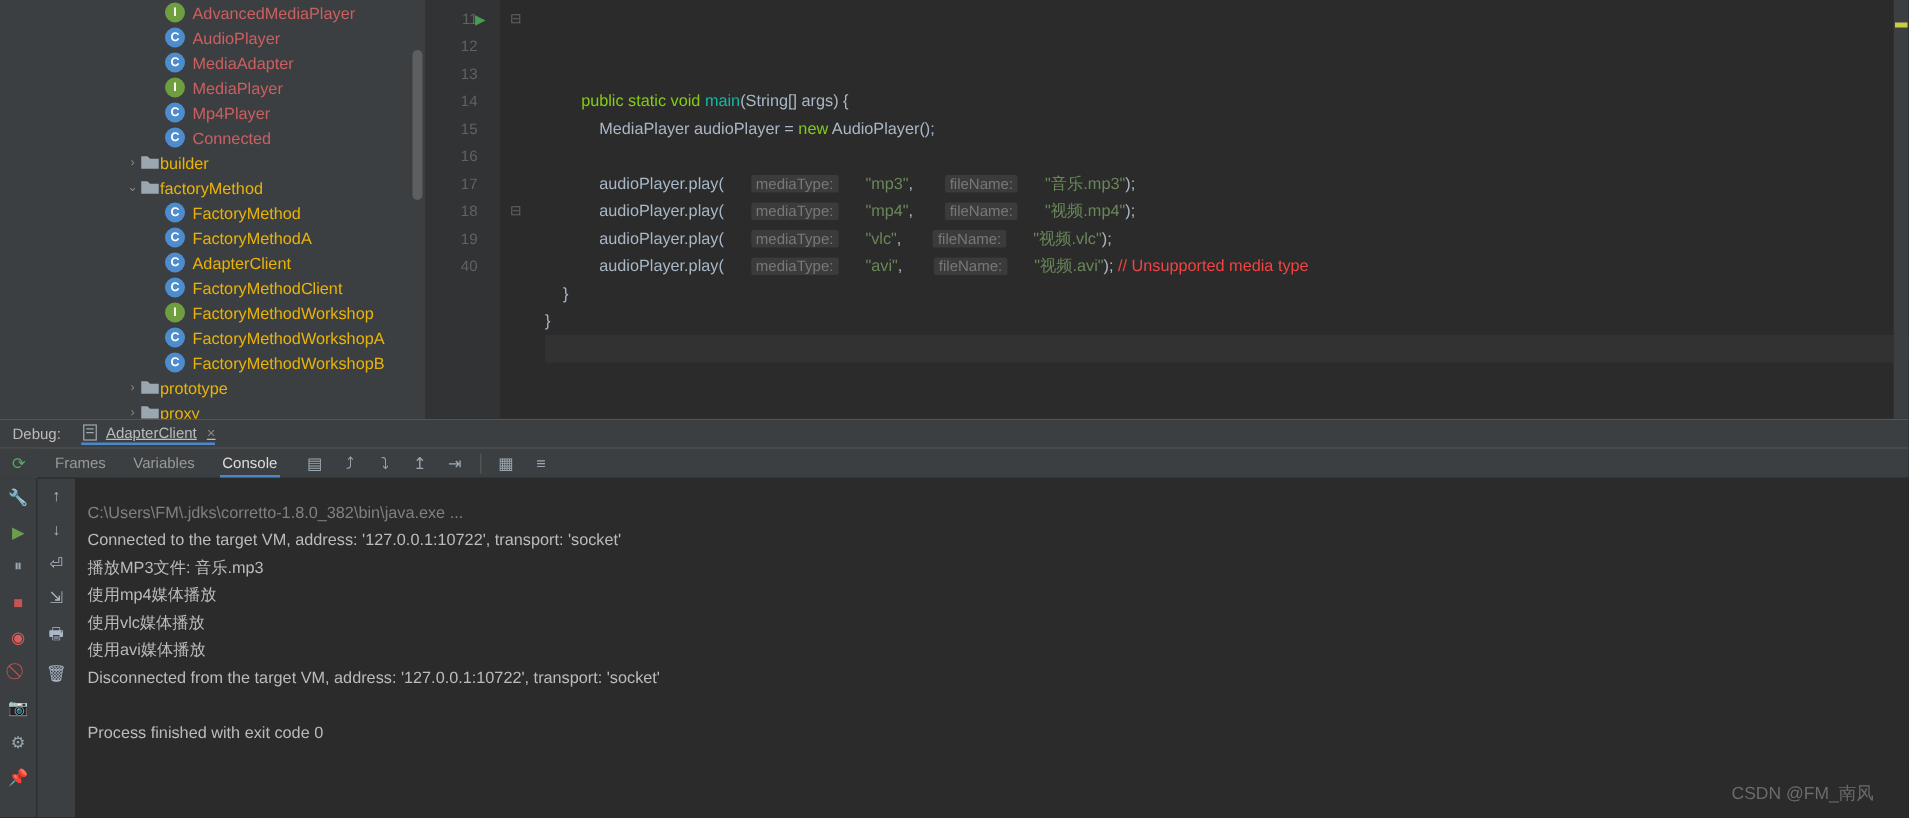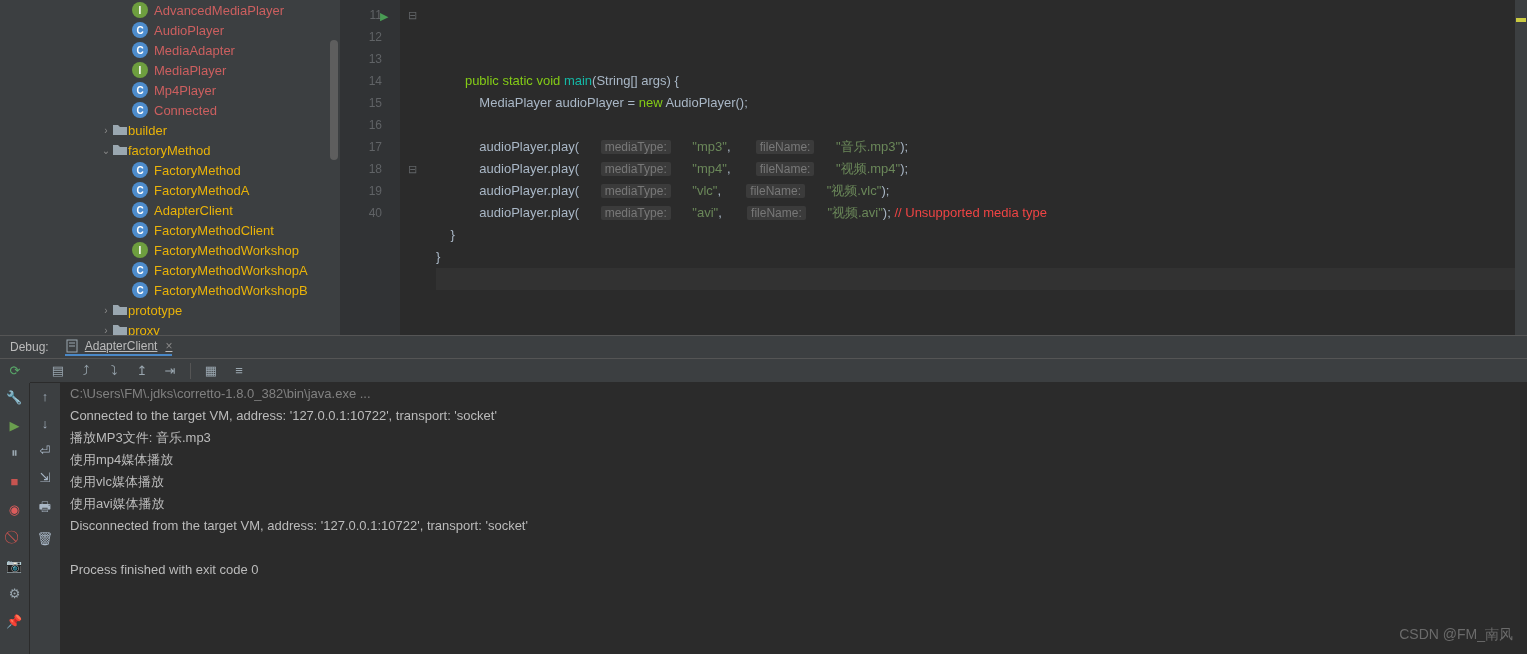--- a/index.html
+++ b/index.html
@@ -41,24 +41,24 @@
 .left-tool-col { width: 30px; background: #3c3f41; display: flex; flex-direction: column; align-items: center; padding-top: 2px; gap: 10px; }
 .left-tool-col .ico, .tool-row .ico, .console-tools .ico { width: 16px; height: 16px; color: #9aa7b0; display: flex; align-items: center; justify-content: center; cursor: pointer; font-size: 13px; }
 .tool-row .subtabs { display: flex; gap: 18px; margin-left: 12px; font-size: 12px; color: #999; }
 .tool-row .subtabs .st { cursor: pointer; padding: 3px 2px; }
 .tool-row .subtabs .st.active { color: #ddd; border-bottom: 2px solid #4a88c7; }
 .tool-row .tbicons { display: flex; gap: 12px; margin-left: 20px; }
 
 .bottom-area { display: flex; height: calc(654px - 335px - 24px - 24px); background: #2b2b2b; }
 .console-tools { width: 30px; background: #3c3f41; display: flex; flex-direction: column; align-items: center; padding-top: 6px; gap: 12px; border-right: 1px solid #2b2b2b; }
 .console-tools2 { width: 30px; background: #3c3f41; display: flex; flex-direction: column; align-items: center; padding-top: 6px; gap: 12px; }
-.console { flex: 1; font-family: Consolas, monospace; font-size: 13px; line-height: 22px; padding: 0 10px; color: #bbb; white-space: pre; }
+.console { flex: 1; font-family: Consolas, monospace; font-size: 13px; line-height: 22px; padding: 16px 10px; color: #bbb; white-space: pre; }
 .console .cmd { color: #808080; }
 
-.watermark { position: absolute; right: 14px; bottom: 10px; color: #6b6b6b; font-size: 14px; }
+.watermark { position: absolute; right: 28px; bottom: 10px; color: #6b6b6b; font-size: 14px; }
 svg { display: block; }
 </style>
 </head>
 <body>
 
 <div class="top">
   <div class="sidebar">
     <div class="tree" id="tree">
         <div class="tree-item red" style="padding-left: 120px;">
           <span class="arrow"></span>
@@ -194,20 +194,25 @@
       </svg>
     <span>AdapterClient</span>
     <span class="close">×</span>
   </span>
 </div>
 
 <div class="tool-row">
   <div class="left-tool-col" style="height:24px;padding:0;justify-content:center;">
     <span class="ico" style="color:#59a869;">⟳</span>
   </div>
+  <div class="subtabs" id="subtabs">
+      <span class="st">Frames</span>
+      <span class="st">Variables</span>
+      <span class="st active">Console</span>
+    </div>
   <div class="tbicons">
     <span class="ico">▤</span>
     <span class="ico">⤴</span>
     <span class="ico">⤵</span>
     <span class="ico">↥</span>
     <span class="ico">⇥</span>
     <span style="width:1px;height:16px;background:#555;"></span>
     <span class="ico">▦</span>
     <span class="ico">≡</span>
   </div>

